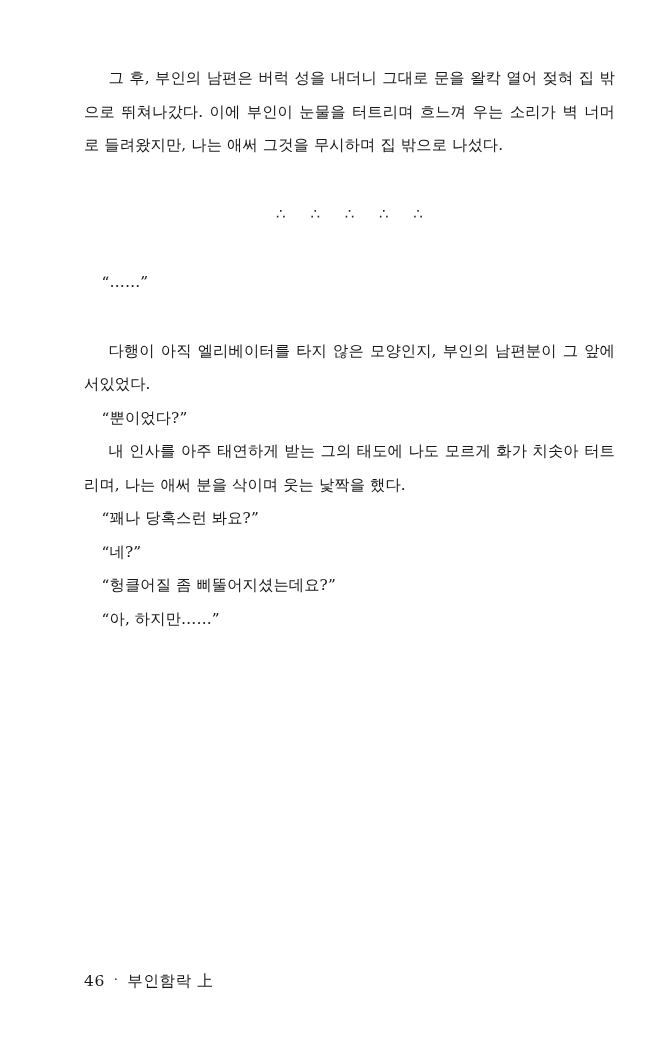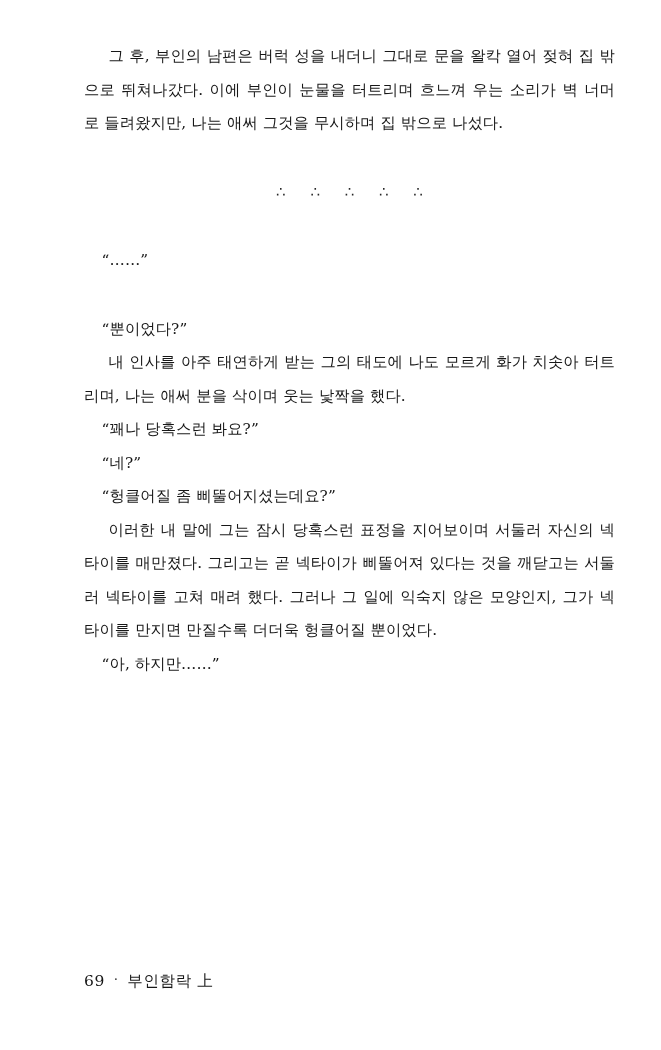--- a/index.html
+++ b/index.html
@@ -15,21 +15,21 @@
     color: #1a1a1a;
     overflow: hidden;
   }
   .page {
     position: absolute;
     left: 0;
     top: 0;
     width: 661px;
     height: 1050px;
     box-sizing: border-box;
-    padding: 40px 46px 0 84px;
+    padding: 62px 46px 0 84px;
   }
   .body-text {
     font-size: 15.3px;
     line-height: 33.5px;
     text-align: justify;
     text-justify: inter-character;
     letter-spacing: 0.1px;
     color: #171717;
   }
   p {
@@ -82,27 +82,27 @@
     <div class="gap-medium"></div>
 
     <p class="divider">∴ ∴ ∴ ∴ ∴</p>
 
     <div class="gap-medium"></div>
 
     <p class="para-quote">“……”</p>
 
     <div class="gap-medium"></div>
 
+    <p class="para-indent">다행이 아직 엘리베이터를 타지 않은 모양인지, 부인의 남편분이 그 앞에 서있었다.</p>
     <p class="para-quote">“뿐이었다?”</p>
     <p class="para-indent">내 인사를 아주 태연하게 받는 그의 태도에 나도 모르게 화가 치솟아 터트리며, 나는 애써 분을 삭이며 웃는 낯짝을 했다.</p>
     <p class="para-quote">“꽤나 당혹스런 봐요?”</p>
     <p class="para-quote">“네?”</p>
     <p class="para-quote">“헝클어질 좀 삐뚤어지셨는데요?”</p>
-    <p class="para-indent">이러한 내 말에 그는 잠시 당혹스런 표정을 지어보이며 서둘러 자신의 넥타이를 매만졌다. 그리고는 곧 넥타이가 삐뚤어져 있다는 것을 깨닫고는 서둘러 넥타이를 고쳐 매려 했다. 그러나 그 일에 익숙지 않은 모양인지, 그가 넥타이를 만지면 만질수록 더더욱 헝클어질 뿐이었다.</p>
     <p class="para-quote">“아, 하지만……”</p>
 
   </div>
 
   <div class="footer">
-    <span class="page-no">69</span><span class="sep">·</span><span>부인함락 上</span>
+    <span class="page-no">46</span><span class="sep">·</span><span>부인함락 上</span>
   </div>
 
 </div>
 
 </body></html>

